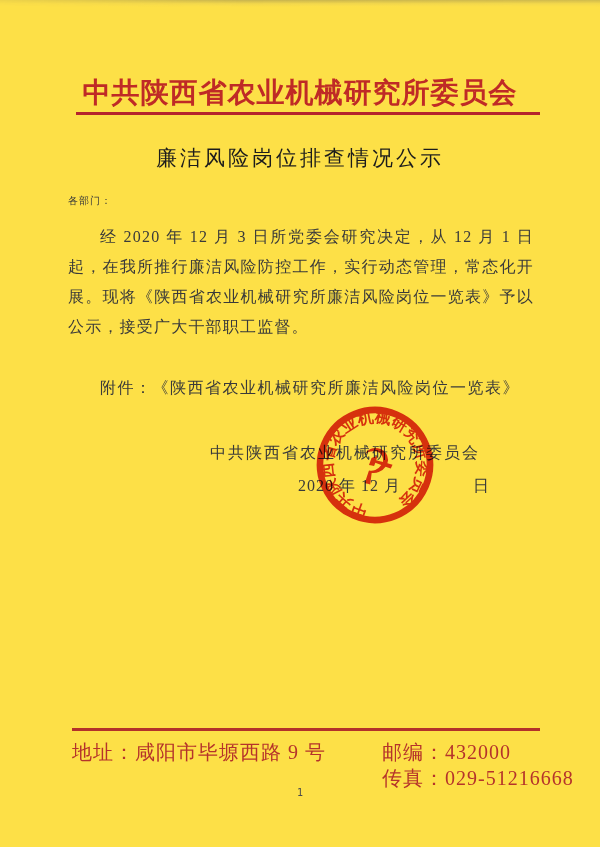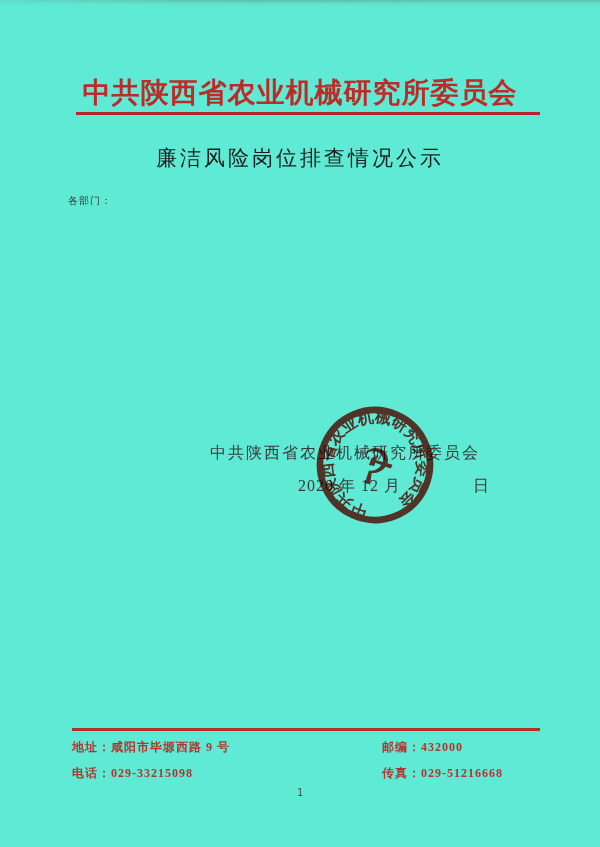--- a/index.html
+++ b/index.html
@@ -1,18 +1,18 @@
 <!DOCTYPE html>
 <html><head>
 <meta charset="utf-8">
 <style>
   html,body{margin:0;padding:0;background:#e8e8e8;}
   .page{
     position:relative;width:600px;height:847px;margin:0 auto;
-    background:#5eead4;overflow:hidden;
+    background:#fde047;overflow:hidden;
     font-family:"Liberation Serif","DejaVu Serif",serif;
   }
   
   .scan-smudge{
     position:absolute;top:0;left:0;width:100%;height:7px;
     background:linear-gradient(to bottom, rgba(100,95,92,.38), rgba(140,135,130,.10) 55%, transparent);
     -webkit-mask-image:linear-gradient(to right, rgba(0,0,0,.25), rgba(0,0,0,.9) 40%, rgba(0,0,0,.75));
             mask-image:linear-gradient(to right, rgba(0,0,0,.25), rgba(0,0,0,.9) 40%, rgba(0,0,0,.75));
   }
   .org-name{
@@ -56,21 +56,21 @@
     position:absolute;top:404px;left:314px;width:122px;height:122px;
     transform:rotate(-22deg);
     mix-blend-mode:multiply;opacity:.93;
   }
   .rule-bottom{
     position:absolute;top:728px;left:72px;width:468px;height:2.5px;
     background:#b3312a;
   }
   .footer-row{
     position:absolute;left:72px;width:466px;
-    font-size:12px;color:#b5332b;letter-spacing:1px;white-space:nowrap;font-weight:bold;
+    font-size:20px;color:#b5332b;letter-spacing:1px;white-space:nowrap;
   }
   .footer-row.r1{top:739px;}
   .footer-row.r2{top:765px;}
   .footer-right{position:absolute;left:310px;top:0;}
   .footer-cell{display:inline;}
   .page-number{
     position:absolute;top:787px;left:0;width:100%;
     text-align:center;font-size:10px;color:#4c4c4c;
     font-family:"DejaVu Sans Mono","Liberation Mono",monospace;
   }
@@ -83,21 +83,23 @@
   <div class="scan-smudge"></div>
 
   <div class="org-name">中共陕西省农业机械研究所委员会</div>
 
   <div class="rule-top"></div>
 
   <div class="doc-title">廉洁风险岗位排查情况公示</div>
 
   <div class="salutation">各部门：</div>
 
+  <div class="body-paragraph">经 2020 年 12 月 3 日所党委会研究决定，从 12 月 1 日起，在我所推行廉洁风险防控工作，实行动态管理，常态化开展。现将《陕西省农业机械研究所廉洁风险岗位一览表》予以公示，接受广大干部职工监督。</div>
 
+  <div class="attachment-line">附件：《陕西省农业机械研究所廉洁风险岗位一览表》</div>
 
   <div class="signature-org">中共陕西省农业机械研究所委员会</div>
 
   <div class="signature-date">
     <span>2020 年 12 月</span>
     <span>日</span>
   </div>
 
   <div class="seal">
     <svg viewBox="0 0 120 120" width="122" height="122">
@@ -111,19 +113,18 @@
   </div>
 
   <div class="rule-bottom"></div>
 
   <div class="footer-row r1">
     <span class="footer-cell"><span>地址：</span><span>咸阳市毕塬西路 9 号</span></span>
     <span class="footer-right"><span>邮编：</span><span>432000</span></span>
   </div>
 
   <div class="footer-row r2">
-    <span class="footer-cell"><span>电话：</span><span>029-33215098</span></span>
     <span class="footer-right"><span>传真：</span><span>029-51216668</span></span>
   </div>
 
   <div class="page-number">1</div>
 
 </div>
 
 </body></html>

